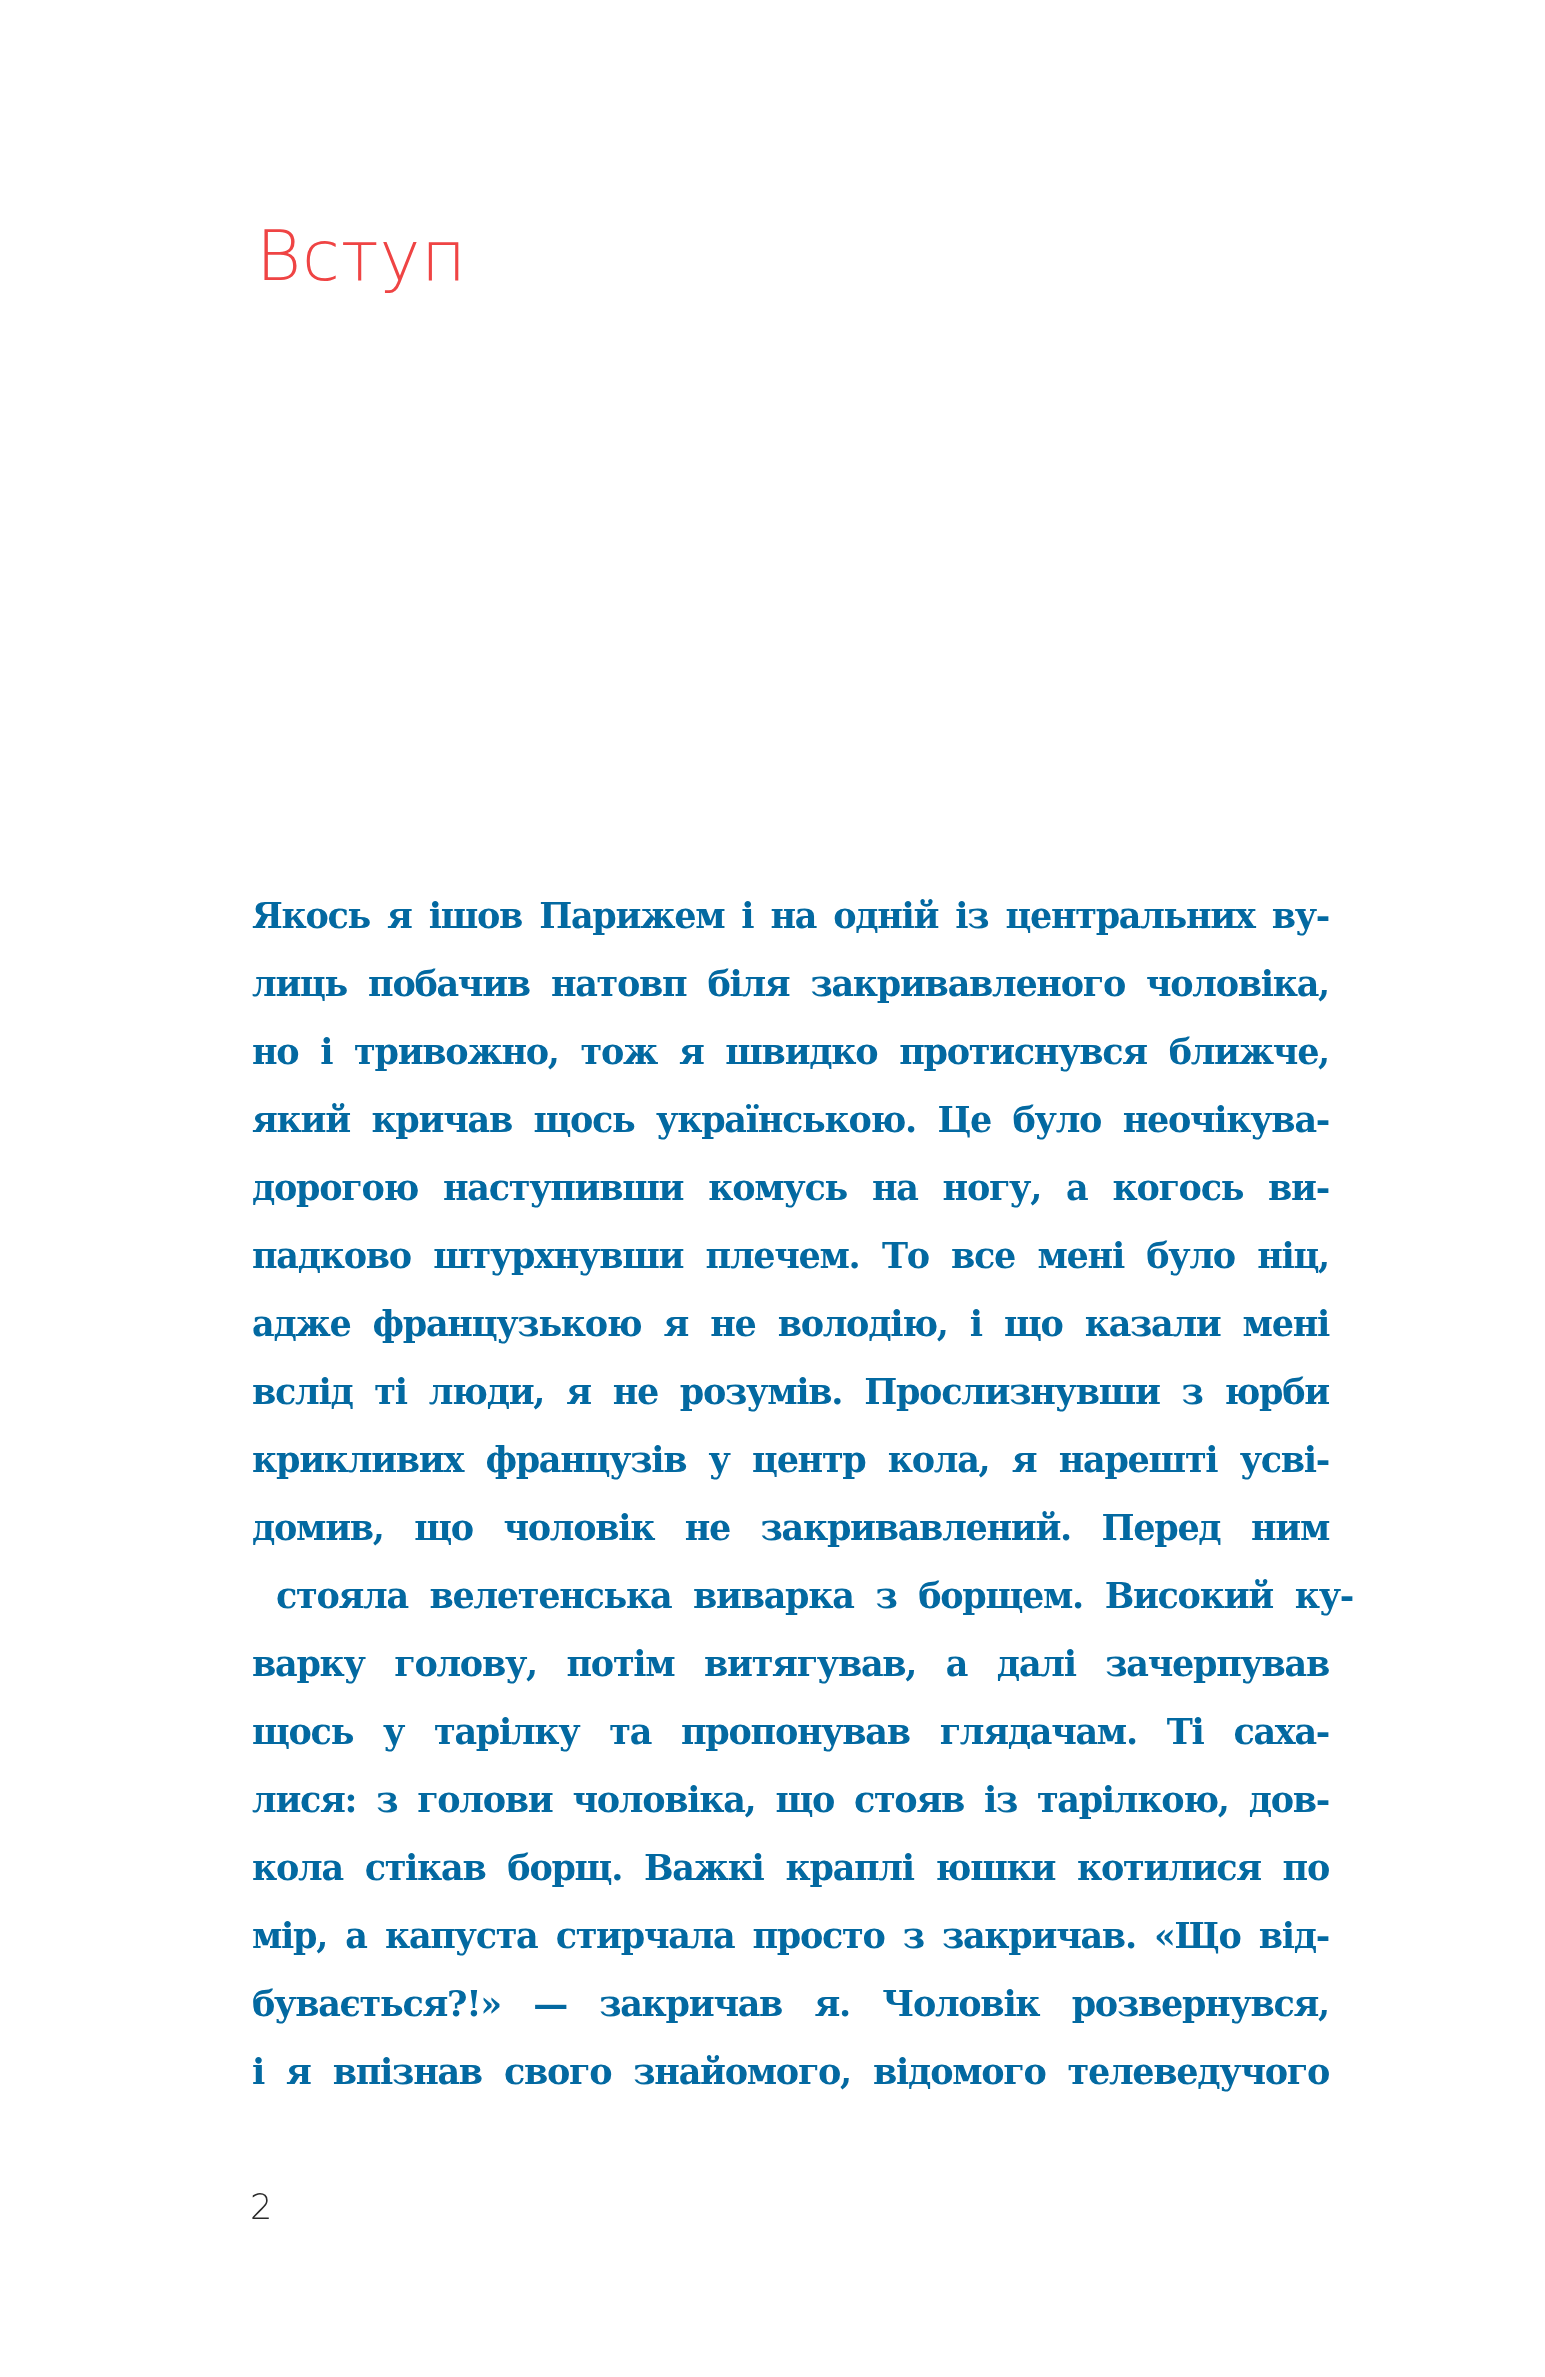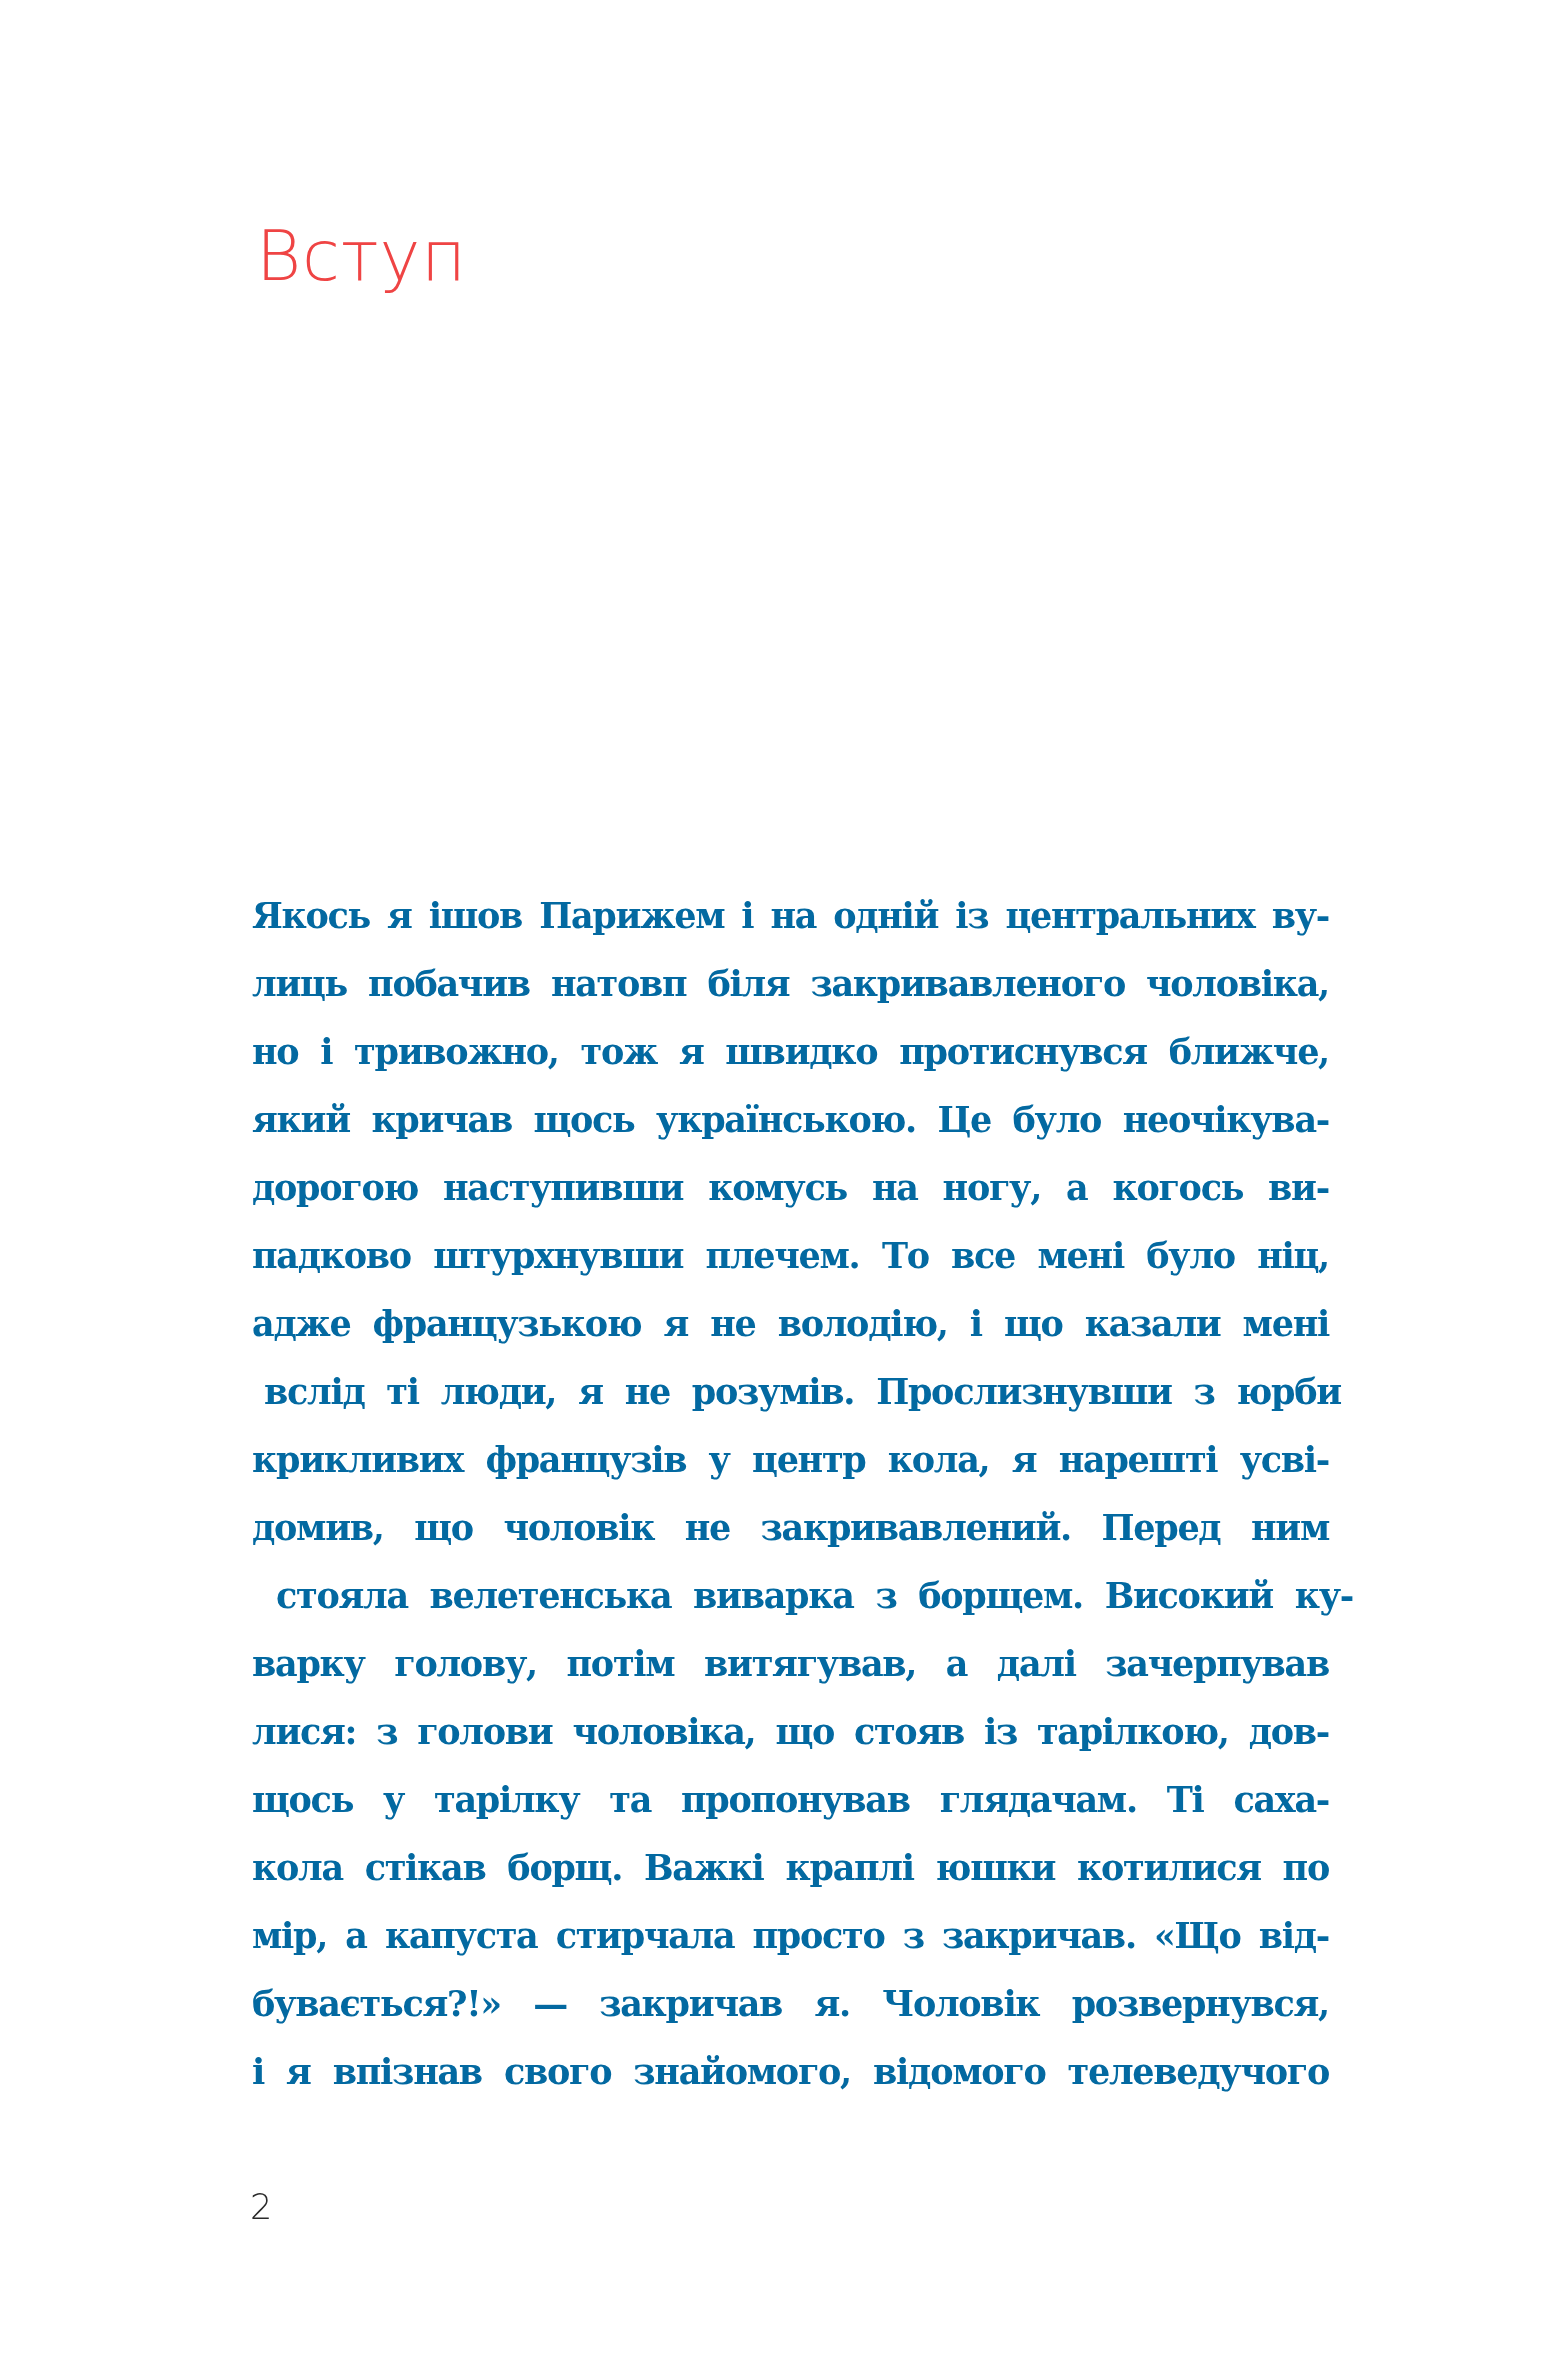--- a/index.html
+++ b/index.html
@@ -73,27 +73,27 @@
 <h1 class="chapter-title">Вступ</h1>
 
 <div class="body-text">
   <div class="line"><span class="line-inner" style="white-space: normal; width: 100%;">Якось я ішов Парижем і на одній із центральних ву-</span></div>
   <div class="line"><span class="line-inner" style="white-space: normal; width: 100%;">лиць побачив натовп біля закривавленого чоловіка,</span></div>
   <div class="line"><span class="line-inner" style="white-space: normal; width: 100%;">но і тривожно, тож я швидко протиснувся ближче,</span></div>
   <div class="line"><span class="line-inner" style="white-space: normal; width: 100%;">який кричав щось українською. Це було неочікува-</span></div>
   <div class="line"><span class="line-inner" style="white-space: normal; width: 100%;">дорогою наступивши комусь на ногу, а когось ви-</span></div>
   <div class="line"><span class="line-inner" style="white-space: normal; width: 100%;">падково штурхнувши плечем. То все мені було ніц,</span></div>
   <div class="line"><span class="line-inner" style="white-space: normal; width: 100%;">адже французькою я не володію, і що казали мені</span></div>
-  <div class="line"><span class="line-inner" style="white-space: normal; width: 100%; margin-left: 12px;">вслід ті люди, я не розумів. Прослизнувши з юрби</span></div>
+  <div class="line"><span class="line-inner" style="white-space: normal; width: 100%;">вслід ті люди, я не розумів. Прослизнувши з юрби</span></div>
   <div class="line"><span class="line-inner" style="white-space: normal; width: 100%;">крикливих французів у центр кола, я нарешті усві-</span></div>
   <div class="line"><span class="line-inner" style="white-space: normal; width: 100%;">домив, що чоловік не закривавлений. Перед ним</span></div>
   <div class="line"><span class="line-inner" style="white-space: normal; width: 100%; margin-left: 24px;">стояла велетенська виварка з борщем. Високий ку-</span></div>
   <div class="line"><span class="line-inner" style="white-space: normal; width: 100%;">варку голову, потім витягував, а далі зачерпував</span></div>
+  <div class="line"><span class="line-inner" style="white-space: normal; width: 100%;">щось у тарілку та пропонував глядачам. Ті саха-</span></div>
   <div class="line"><span class="line-inner" style="white-space: normal; width: 100%;">лися: з голови чоловіка, що стояв із тарілкою, дов-</span></div>
-  <div class="line"><span class="line-inner" style="white-space: normal; width: 100%;">щось у тарілку та пропонував глядачам. Ті саха-</span></div>
   <div class="line"><span class="line-inner" style="white-space: normal; width: 100%;">кола стікав борщ. Важкі краплі юшки котилися по</span></div>
   <div class="line"><span class="line-inner" style="white-space: normal; width: 100%;">мір, а капуста стирчала просто з закричав. «Що від-</span></div>
   <div class="line"><span class="line-inner" style="white-space: normal; width: 100%;">бувається?!» — закричав я. Чоловік розвернувся,</span></div>
   <div class="line"><span class="line-inner" style="white-space: normal; width: 100%;">і я впізнав свого знайомого, відомого телеведучого</span></div>
 </div>
 
 <div class="page-number">2</div>
 
 
 </body></html>

